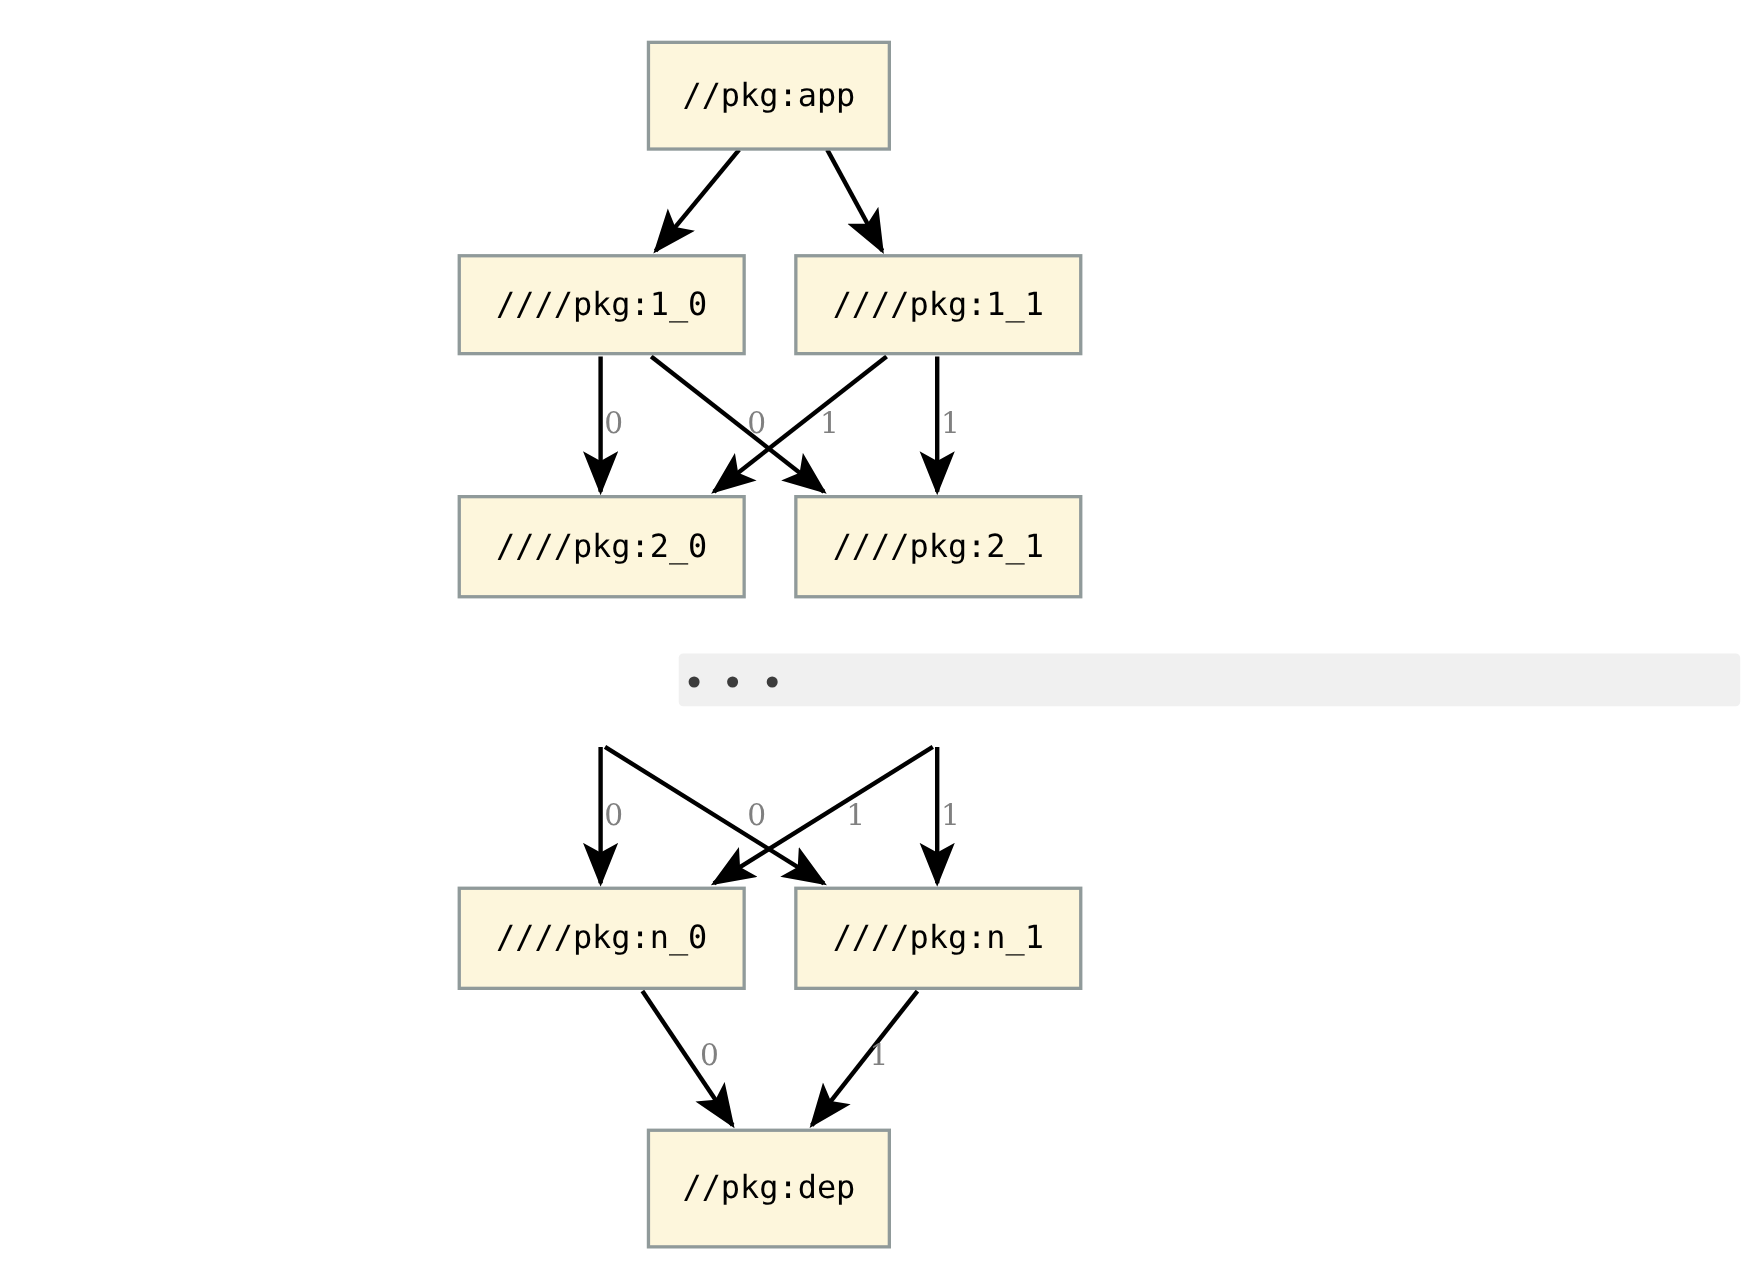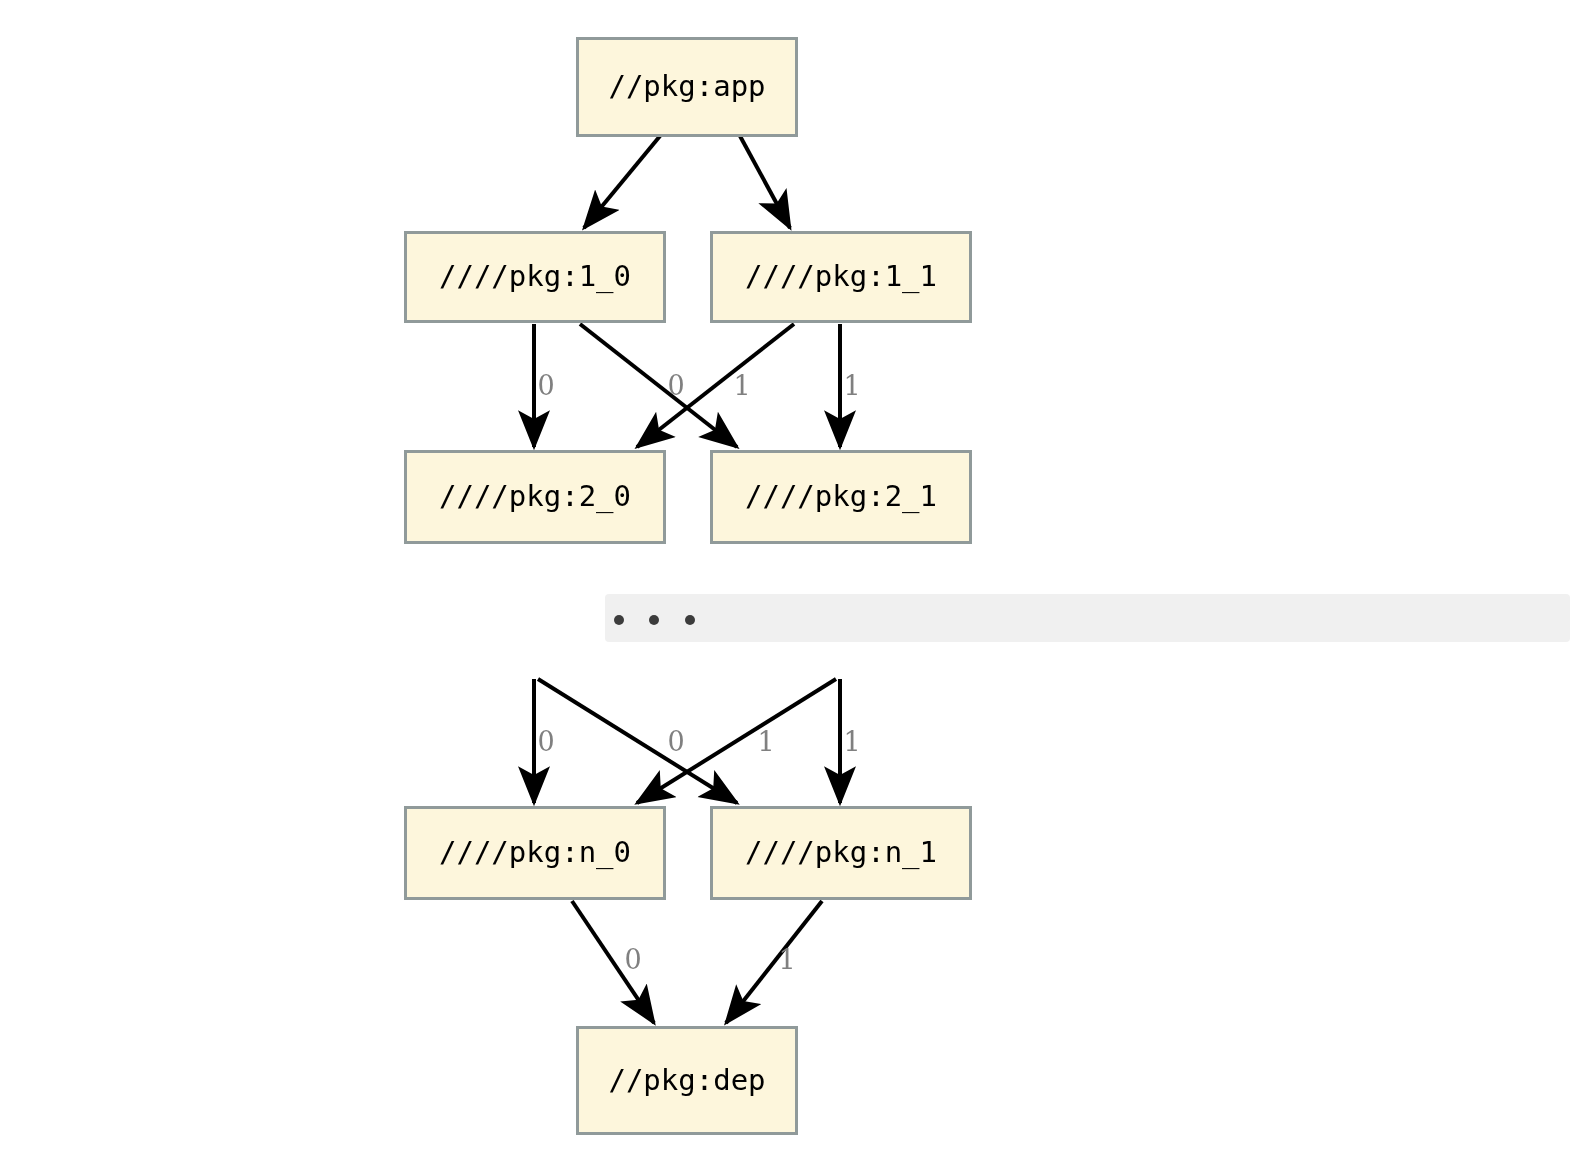--- a/index.html
+++ b/index.html
@@ -9,21 +9,21 @@
   }
   body {
     width: 1592px;
     height: 1162px;
     font-family: "DejaVu Sans Mono", monospace;
     position: relative;
     overflow: hidden;
   }
   #graph-root {
     position: absolute;
-    left: 4px; top: 0;
+    left: 16px; top: 0;
     width: 1532px;
     height: 1162px;
   }
   svg.graph-canvas {
     position: absolute;
     left: 0; top: 0;
     width: 1592px;
     height: 1162px;
     display: block;
   }

